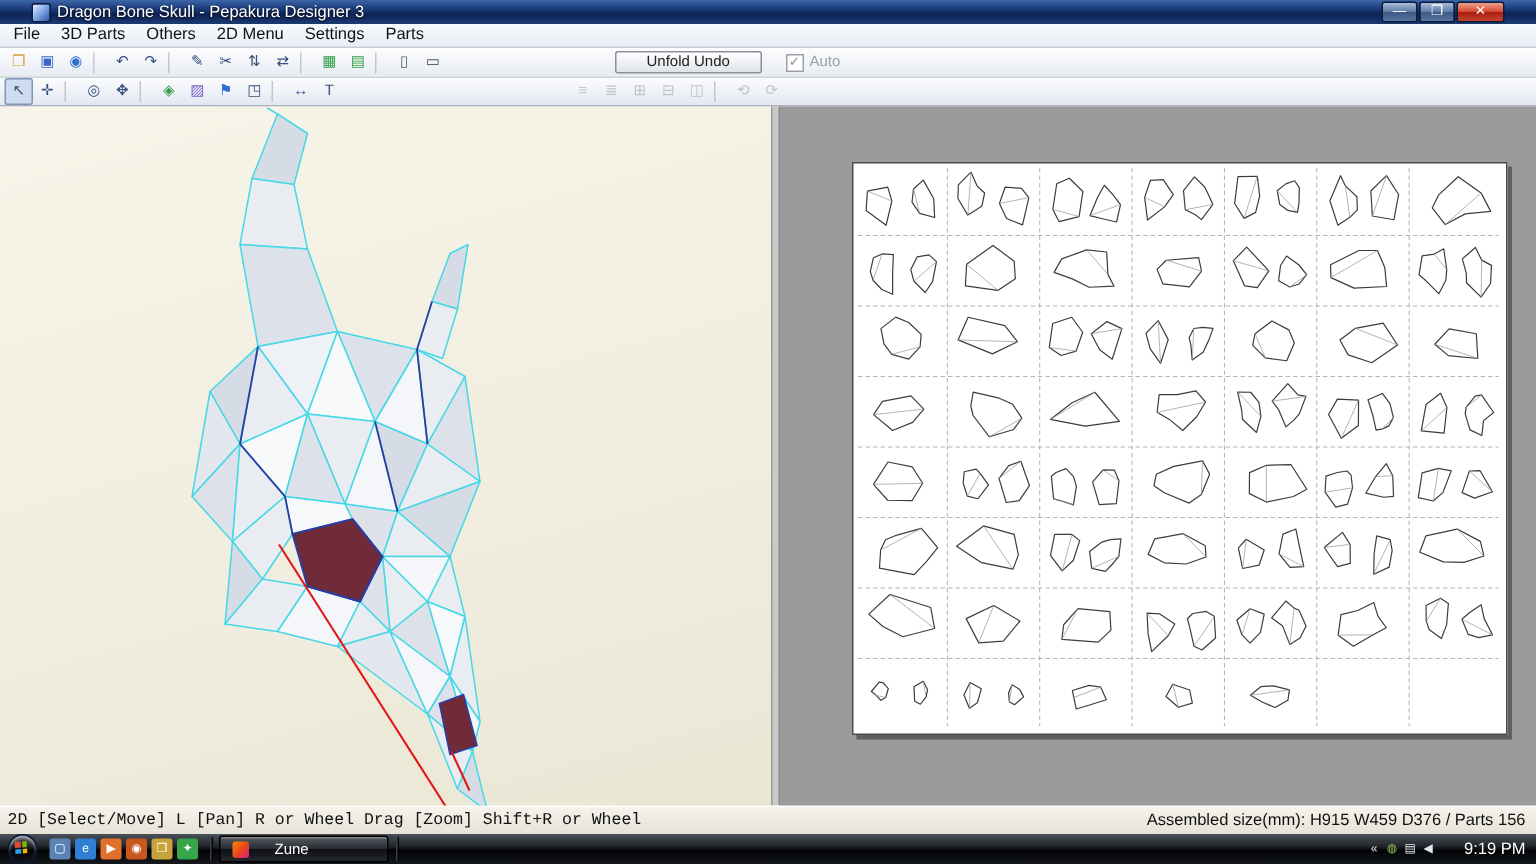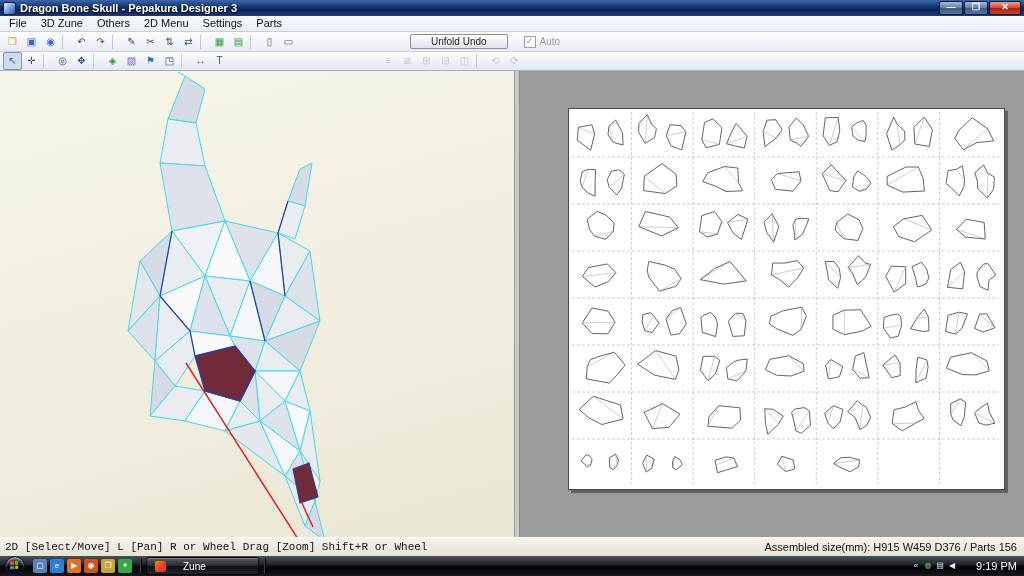--- a/index.html
+++ b/index.html
@@ -1,22 +1,22 @@
 <!DOCTYPE html>
 <html><head>
 <meta charset="utf-8">
 <style>
   html,body{margin:0;padding:0;background:#000;}
   .screen{position:relative;width:1024px;height:576px;overflow:hidden;
           font-family:"Liberation Sans",sans-serif;-webkit-font-smoothing:antialiased;}
   
   .window{position:absolute;left:0;top:0;width:1024px;height:556px;display:flex;
           flex-direction:column;background:#eef1f6;border-bottom:1px solid #10223f;}
-  .titlebar{height:16px;flex:0 0 16px;display:flex;align-items:center;padding:0 3px;
-            background:linear-gradient(180deg,#3d66a8 0%,#1d3d7d 35%,#0d2356 60%,#1c3b74 100%);font-weight:bold;}
+  .titlebar{height:16px;flex:0 0 16px;display:flex;align-items:center;padding:0 21px;
+            background:linear-gradient(180deg,#3d66a8 0%,#1d3d7d 35%,#0d2356 60%,#1c3b74 100%);}
   .app-icon{width:11px;height:11px;margin-right:4px;border-radius:2px;
             background:linear-gradient(135deg,#eaf2ff 0%,#8fb4ee 40%,#2c56a8 100%);
             border:1px solid #0a1d44;}
   .title-text{color:#fff;font-size:11px;line-height:16px;text-shadow:0 1px 2px #000;flex:1;
               white-space:nowrap;overflow:hidden;}
   .winbtns{display:flex;gap:1px;}
   .winbtn{width:22px;height:12px;font-size:9px;line-height:11px;text-align:center;color:#fff;
           border:1px solid #0b1c3d;border-radius:2px;
           background:linear-gradient(#a8bdd8,#5d7aa3 50%,#3c5a85 52%,#57749e);}
   .winbtn.close{width:30px;background:linear-gradient(#f0a08c,#d4452c 50%,#a81d10 52%,#c84432);}
@@ -95,21 +95,21 @@
       <span class="title-text">Dragon Bone Skull - Pepakura Designer 3</span>
       <span class="winbtns">
         <span class="winbtn">—</span>
         <span class="winbtn">❐</span>
         <span class="winbtn close">✕</span>
       </span>
     </div>
 
     <div class="menubar">
       <span class="menu-item">File</span>
-      <span class="menu-item">3D Zune</span>
+      <span class="menu-item">3D Parts</span>
       <span class="menu-item">Others</span>
       <span class="menu-item">2D Menu</span>
       <span class="menu-item">Settings</span>
       <span class="menu-item">Parts</span>
     </div>
 
     <div class="toolbar1">
       <span class="tbgroup">
           <span class="tbicon" style="color: rgb(217, 160, 58);">❒</span>
           <span class="tbicon" style="color: rgb(58, 102, 200);">▣</span>

